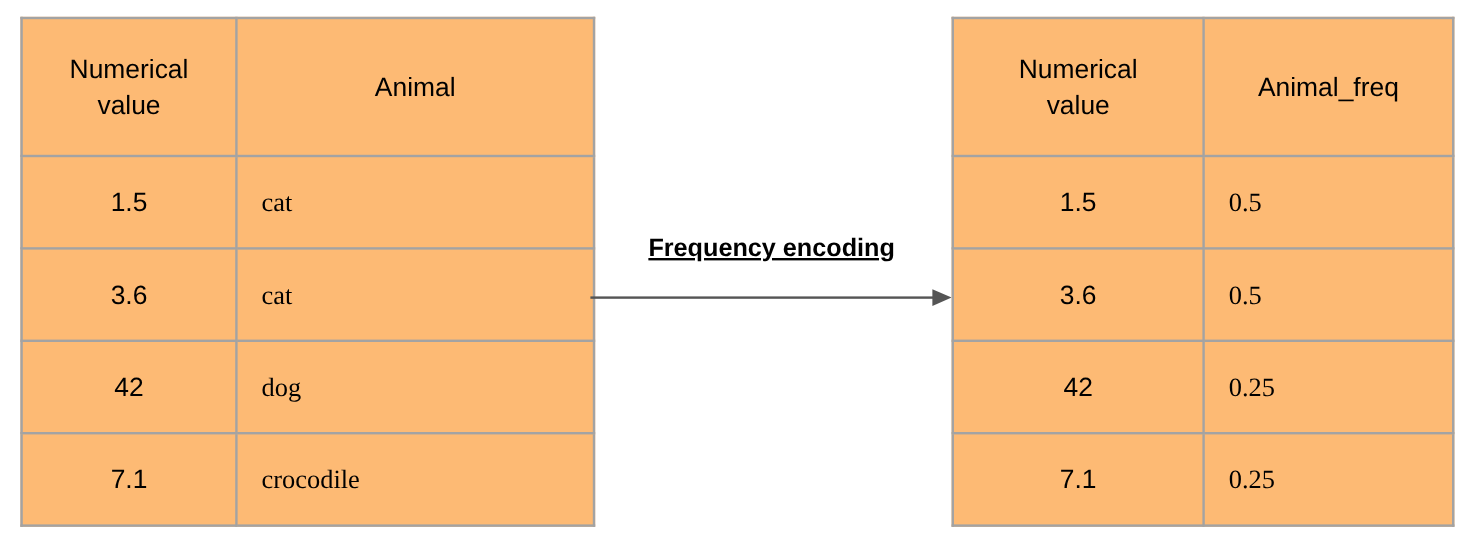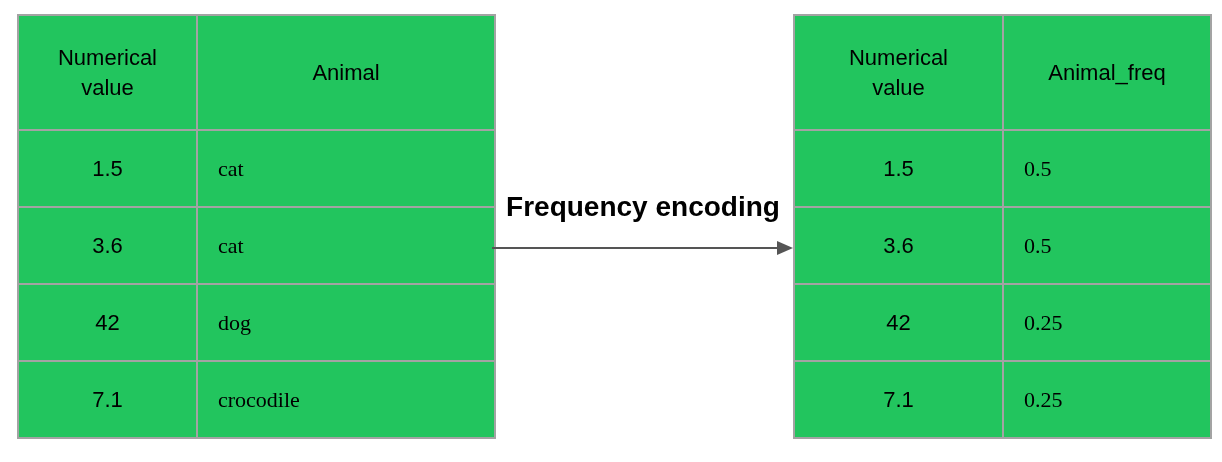--- a/index.html
+++ b/index.html
@@ -12,21 +12,21 @@
     position: relative;
     width: 1222px;
     height: 462px;
     background: #ffffff;
     overflow: hidden;
   }
   table.data-table {
     position: absolute;
     border-collapse: collapse;
     table-layout: fixed;
-    background: #22c55e;
+    background: #fdba74;
   }
   table.data-table th,
   table.data-table td {
     border: 2px solid #a3a3a3;
     font-size: 22px;
     color: #000000;
     font-weight: normal;
     box-sizing: border-box;
     overflow: hidden;
   }
@@ -56,25 +56,26 @@
   #right-table { left: 793px; top: 14px; width: 417px; }
   #right-table .col1 { width: 209px; }
   #right-table .col2 { width: 208px; }
 
   .arrow-label {
     position: absolute;
     left: 482px;
     top: 192px;
     width: 322px;
     text-align: center;
-    font-size: 28px;
+    font-size: 21px;
     font-weight: bold;
     color: #000000;
     line-height: 30px;
     white-space: nowrap;
+    text-decoration: underline;
   }
   .arrow-line {
     position: absolute;
     left: 492px;
     top: 247px;
     width: 287px;
     height: 2px;
     background: #555555;
   }
   .arrow-head {

